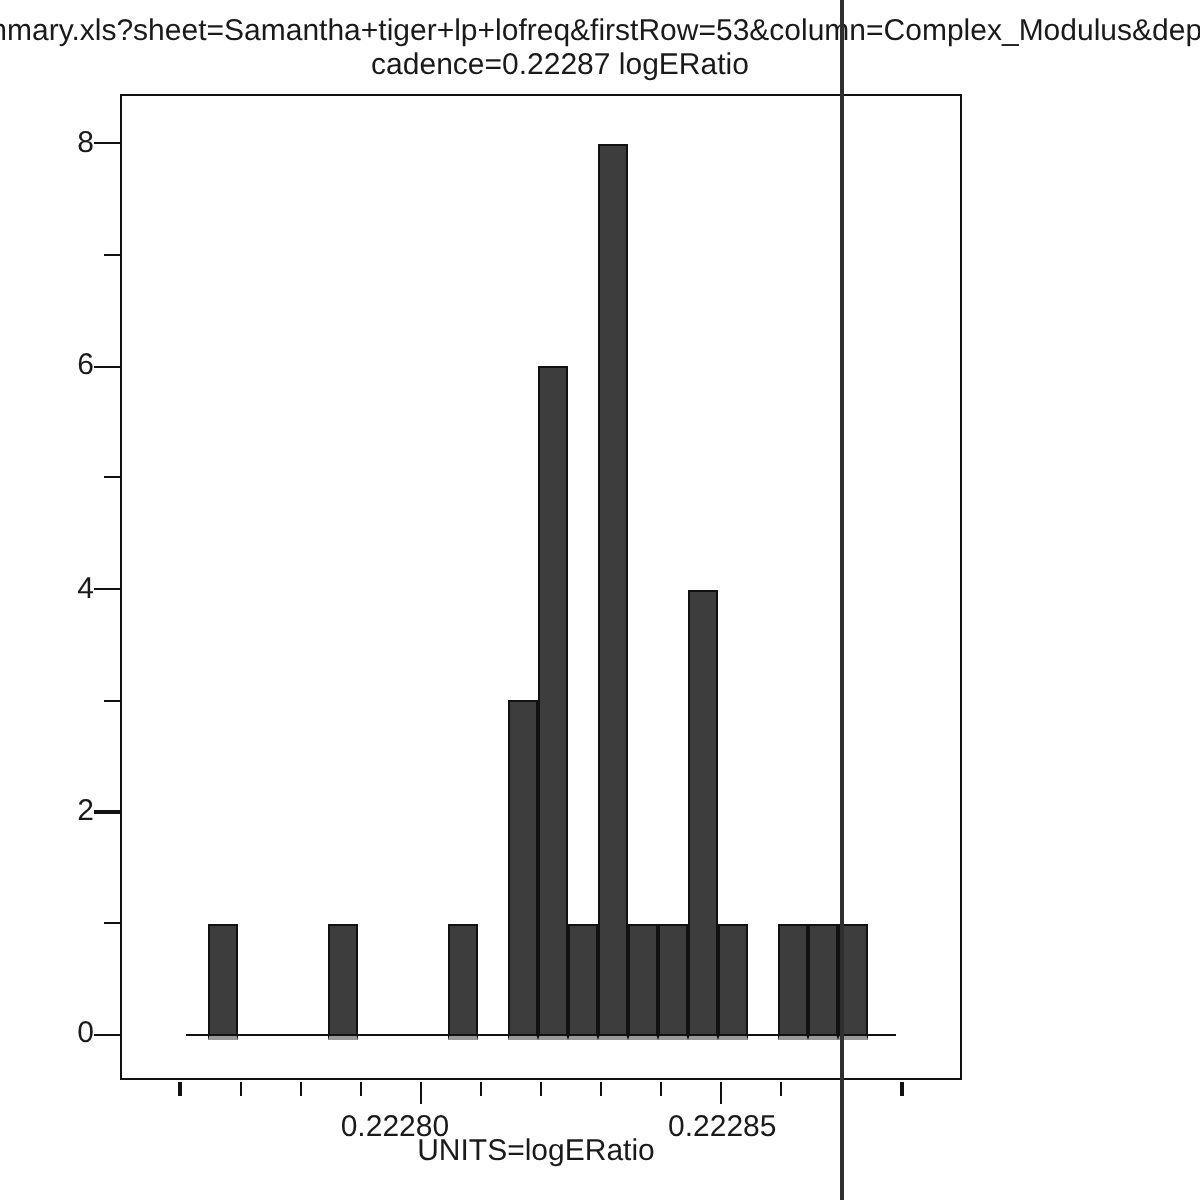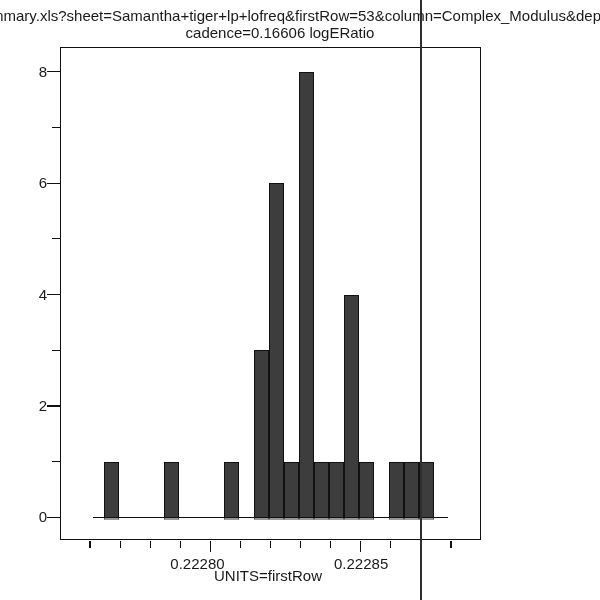--- a/index.html
+++ b/index.html
@@ -39,23 +39,23 @@
   .xlabel{
     position:absolute;left:118px;top:567px;width:300px;text-align:center;
     font-size:15px;color:#1a1a1a;
   }
 </style>
 </head>
 <body>
 
 <div id="stage">
   <div class="title1">mmary.xls?sheet=Samantha+tiger+lp+lofreq&amp;firstRow=53&amp;column=Complex_Modulus&amp;depende</div>
-  <div class="title2">cadence=0.16606 logERatio</div>
+  <div class="title2">cadence=0.22287 logERatio</div>
   <div id="plotbox"></div>
-  <div class="xlabel">UNITS=firstRow</div>
+  <div class="xlabel">UNITS=logERatio</div>
   <div id="marker" style="left: 420.057px; background: rgb(47, 47, 47);"></div>
 <div class="xtick" style="left: 89.4714px; top: 541px; height: 7px;"></div>
     <div class="xtick" style="left: 119.543px; top: 541px; height: 7px;"></div>
     <div class="xtick" style="left: 149.614px; top: 541px; height: 7px;"></div>
     <div class="xtick" style="left: 179.686px; top: 541px; height: 7px;"></div>
     <div class="xtick" style="left: 239.829px; top: 541px; height: 7px;"></div>
     <div class="xtick" style="left: 269.9px; top: 541px; height: 7px;"></div>
     <div class="xtick" style="left: 299.971px; top: 541px; height: 7px;"></div>
     <div class="xtick" style="left: 330.043px; top: 541px; height: 7px;"></div>
     <div class="xtick" style="left: 390.186px; top: 541px; height: 7px;"></div>

